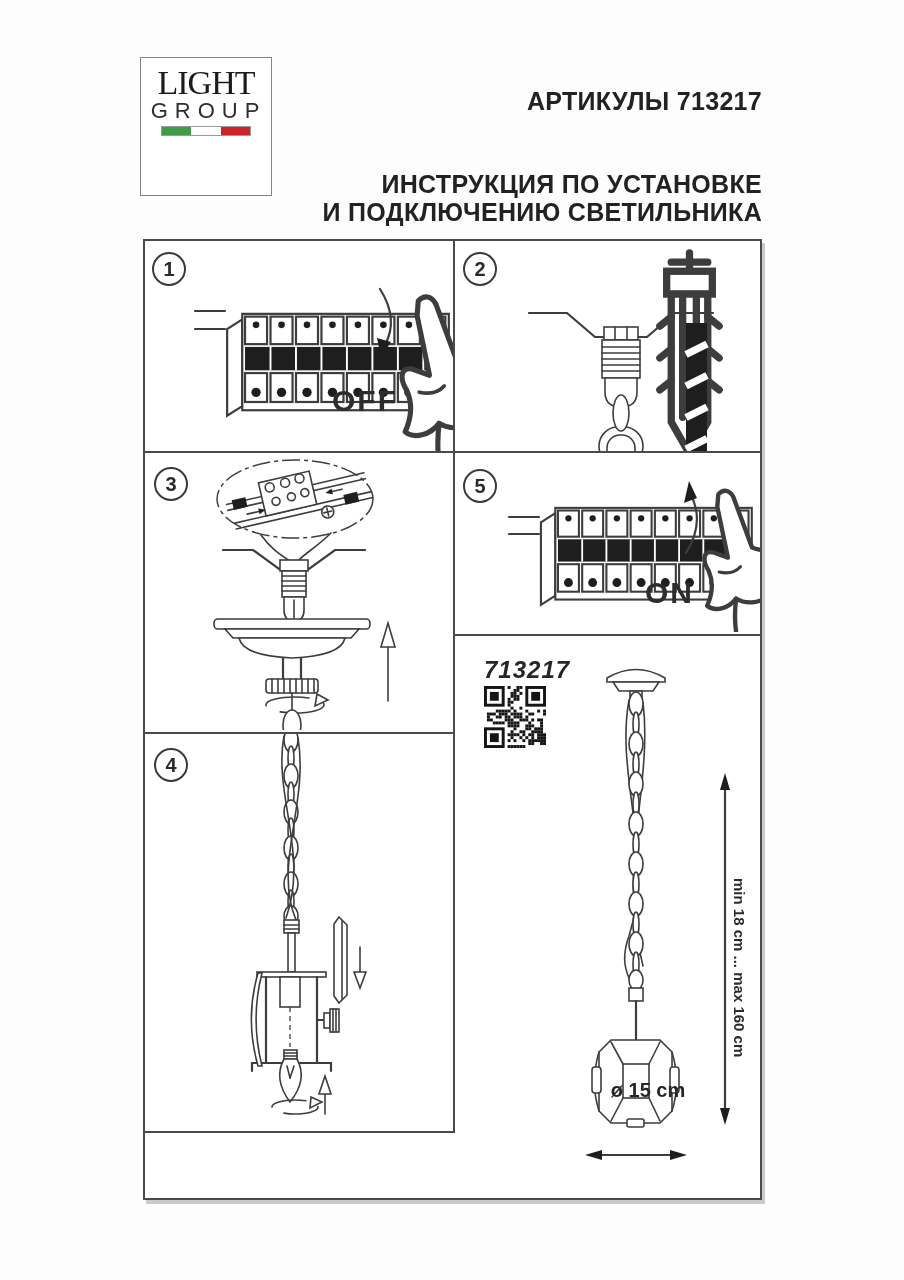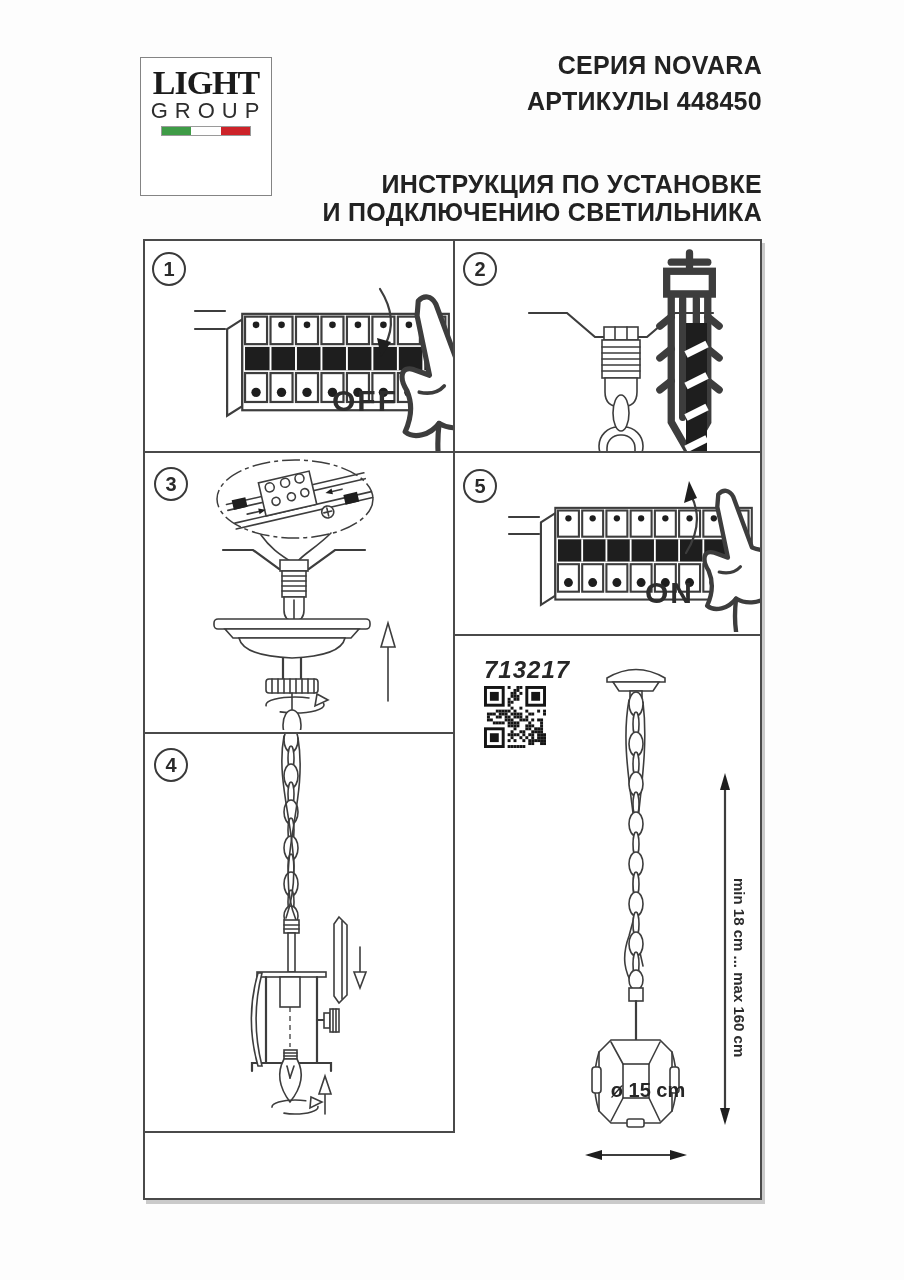--- a/index.html
+++ b/index.html
@@ -13,21 +13,21 @@
   html,body{background:#fff;}
   .page{
     position:relative;width:904px;height:1280px;background:#fdfdfd;overflow:hidden;
     font-family:"Liberation Sans",sans-serif;color:var(--ink);
   }
   
   .logo-box{
     position:absolute;left:140px;top:57px;width:132px;height:139px;
     border:1.5px solid #848484;background:#fff;text-align:center;padding-top:9px;
   }
-  .logo-light{font-family:"Liberation Serif",serif;font-weight:bold;font-size:34px;line-height:32px;letter-spacing:-1px;color:#1b1b1b;}
+  .logo-light{font-family:"Liberation Serif",serif;font-weight:normal;font-size:34px;line-height:32px;letter-spacing:-1px;color:#1b1b1b;}
   .logo-star{font-family:"Liberation Serif",serif;font-weight:bold;font-size:45px;line-height:40px;letter-spacing:-1px;color:#1b1b1b;}
   .logo-group{font-size:22px;line-height:17px;letter-spacing:7px;padding-left:5px;color:#2e2e2e;margin-top:3px;}
   .flag{display:flex;width:90px;height:10px;margin:7px auto 0;border:1px solid #9a9a9a;}
   .flag span{flex:1;}
   .flag .f-g{background:var(--flag-green);}
   .flag .f-w{background:#fff;}
   .flag .f-r{background:var(--flag-red);}
   
   .hdr{position:absolute;right:142px;text-align:right;font-weight:bold;font-size:25px;letter-spacing:.3px;color:#222;white-space:nowrap;}
   .hdr-series{top:51px;}
@@ -138,22 +138,21 @@
   <div class="logo-box">
     <div class="logo-light">LIGHT</div>
     <div class="logo-group">GROUP</div>
     <div class="flag">
         <span class="f-g"></span>
         <span class="f-w"></span>
         <span class="f-r"></span>
       </div>
   </div>
 
-  <div class="hdr hdr-series">СЕРИЯ NOVARA</div>
-  <div class="hdr hdr-articles">АРТИКУЛЫ 448450</div>
+  <div class="hdr hdr-articles">АРТИКУЛЫ 713217</div>
   <div class="hdr hdr-t2">И ПОДКЛЮЧЕНИЮ СВЕТИЛЬНИКА</div>
   <div class="hdr hdr-t1">ИНСТРУКЦИЯ ПО УСТАНОВКЕ</div>
 
   <div class="outer-box"></div>
   <div class="gline" style="left:453px;top:239px;width:2px;height:893px;"></div>
   <div class="gline" style="left:143px;top:451px;width:619px;height:2px;"></div>
   <div class="gline" style="left:143px;top:732px;width:312px;height:2px;"></div>
   <div class="gline" style="left:453px;top:634px;width:309px;height:2px;"></div>
   <div class="gline" style="left:143px;top:1131px;width:312px;height:2px;"></div>
 

